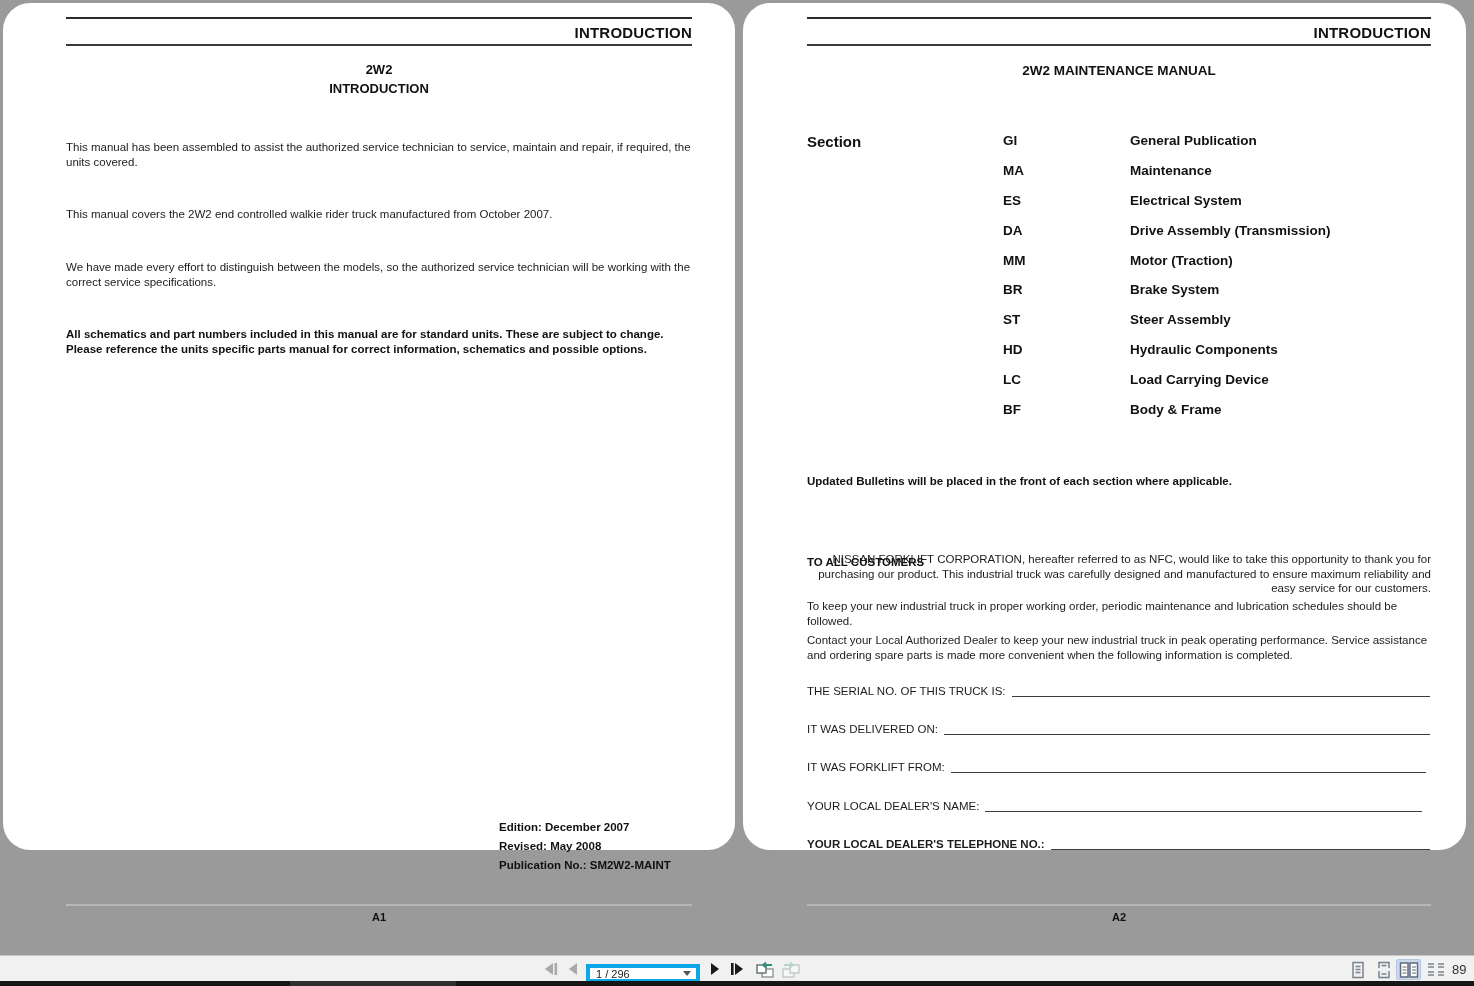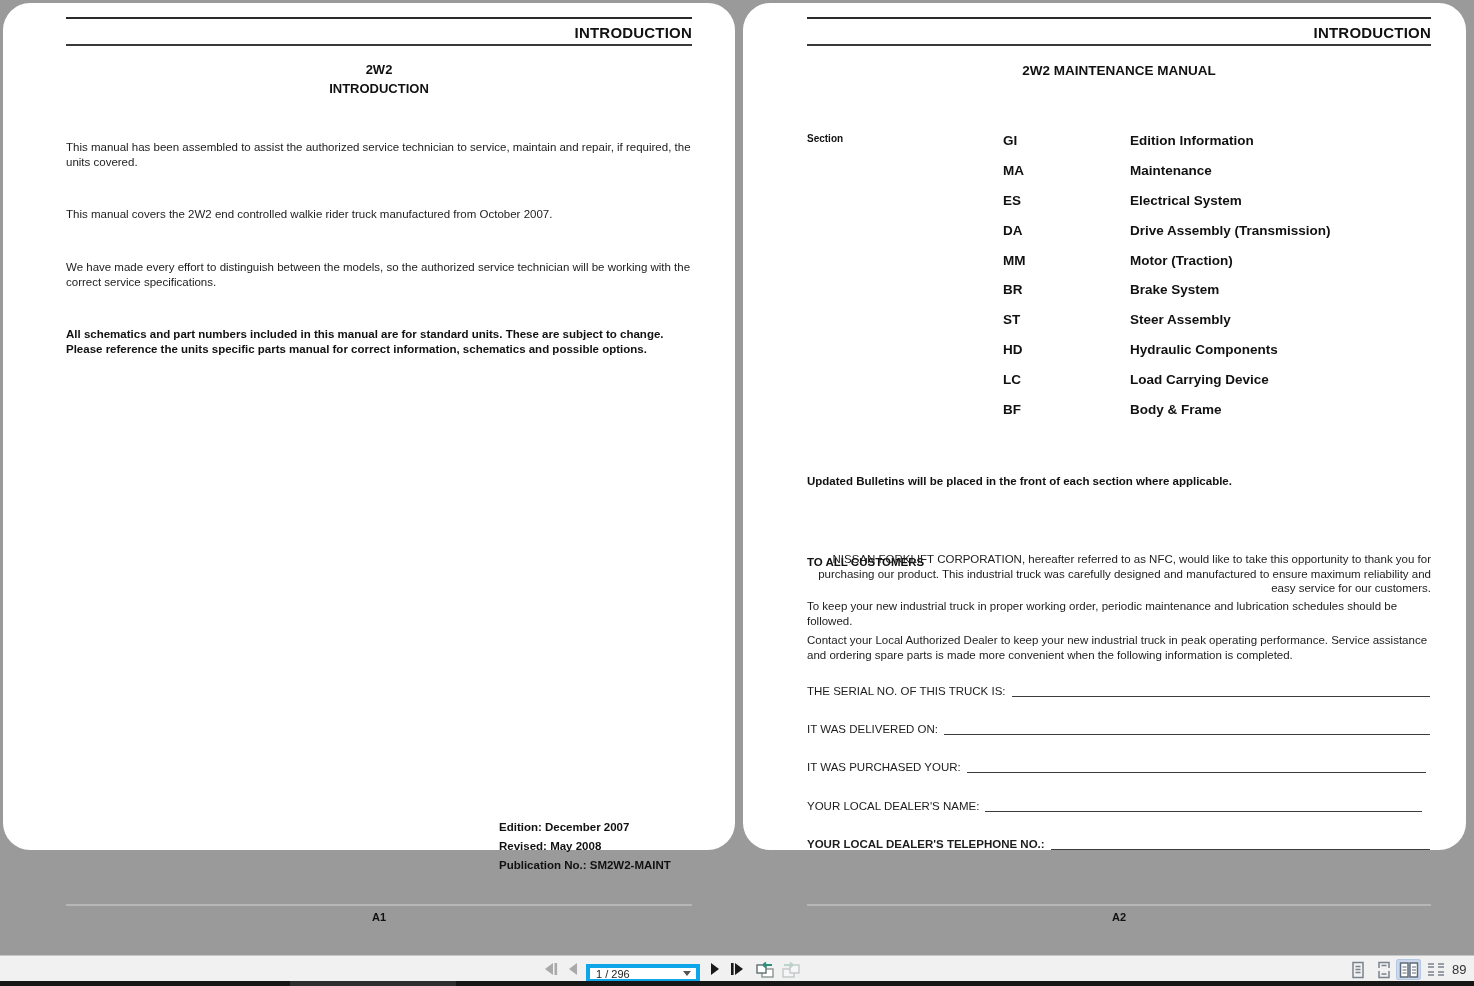--- a/index.html
+++ b/index.html
@@ -26,21 +26,21 @@
   }
   .para{position:absolute;font-size:11.5px;line-height:14.6px;color:#1c1c1c;}
   .para.bold{font-weight:bold;color:#111;}
   .footer-label{position:absolute;text-align:center;font-weight:bold;font-size:11px;color:#111;}
 
   
   .edition{position:absolute;font-weight:bold;font-size:11.5px;line-height:19px;color:#111;}
   .edition div{white-space:nowrap;}
 
   
-  .section-label{position:absolute;font-weight:bold;font-size:10px;color:#111;}
+  .section-label{position:absolute;font-weight:bold;font-size:15px;color:#111;}
   .sec-rows{position:absolute;}
   .sec-row{height:29.9px;position:relative;}
   .sec-code{position:absolute;left:196px;font-weight:bold;font-size:13.5px;color:#111;text-align:center;}
   .sec-name{position:absolute;left:323px;font-weight:bold;font-size:13.5px;color:#111;white-space:nowrap;}
 
   .form-row{position:absolute;display:flex;align-items:flex-end;height:15px;}
   .form-row .lbl{font-size:11.5px;color:#1c1c1c;white-space:nowrap;}
   .form-row .fill{flex:1;border-bottom:1px solid #3c3c3c;margin-left:6px;height:12px;}
 
   
@@ -100,21 +100,21 @@
   <div class="hdr-label" style="left:64px;top:21px;width:624px;">INTRODUCTION</div>
   <div class="rule" style="left:64px;top:41px;width:624px;background:#3a3a3a;"></div>
 
   <div class="doc-title" style="left:64px;top:58px;width:624px;font-size:13.5px;">2W2 MAINTENANCE MANUAL</div>
 
   <div class="section-label" style="left:64px;top:130px;">Section</div>
 
   <div class="sec-rows" style="left:64px;top:130px;width:624px;">
     <div class="sec-row">
       <span class="sec-code">GI</span>
-      <span class="sec-name">Edition Information</span>
+      <span class="sec-name">General Publication</span>
     </div>
     <div class="sec-row">
       <span class="sec-code">MA</span>
       <span class="sec-name">Maintenance</span>
     </div>
     <div class="sec-row">
       <span class="sec-code">ES</span>
       <span class="sec-name">Electrical System</span>
     </div>
     <div class="sec-row">
@@ -157,21 +157,21 @@
 
   <div class="form-row" style="left:64px;top:679px;width:623px;">
     <span class="lbl">THE SERIAL NO. OF THIS TRUCK IS:</span>
     <span class="fill"></span>
   </div>
   <div class="form-row" style="left:64px;top:717px;width:623px;">
     <span class="lbl">IT WAS DELIVERED ON:</span>
     <span class="fill"></span>
   </div>
   <div class="form-row" style="left:64px;top:755px;width:619px;">
-    <span class="lbl">IT WAS PURCHASED YOUR:</span>
+    <span class="lbl">IT WAS FORKLIFT FROM:</span>
     <span class="fill"></span>
   </div>
   <div class="form-row" style="left:64px;top:794px;width:615px;">
     <span class="lbl">YOUR LOCAL DEALER'S NAME:</span>
     <span class="fill"></span>
   </div>
   <div class="form-row" style="left:64px;top:832px;width:623px;font-weight:bold;">
     <span class="lbl">YOUR LOCAL DEALER'S TELEPHONE NO.:</span>
     <span class="fill"></span>
   </div>

